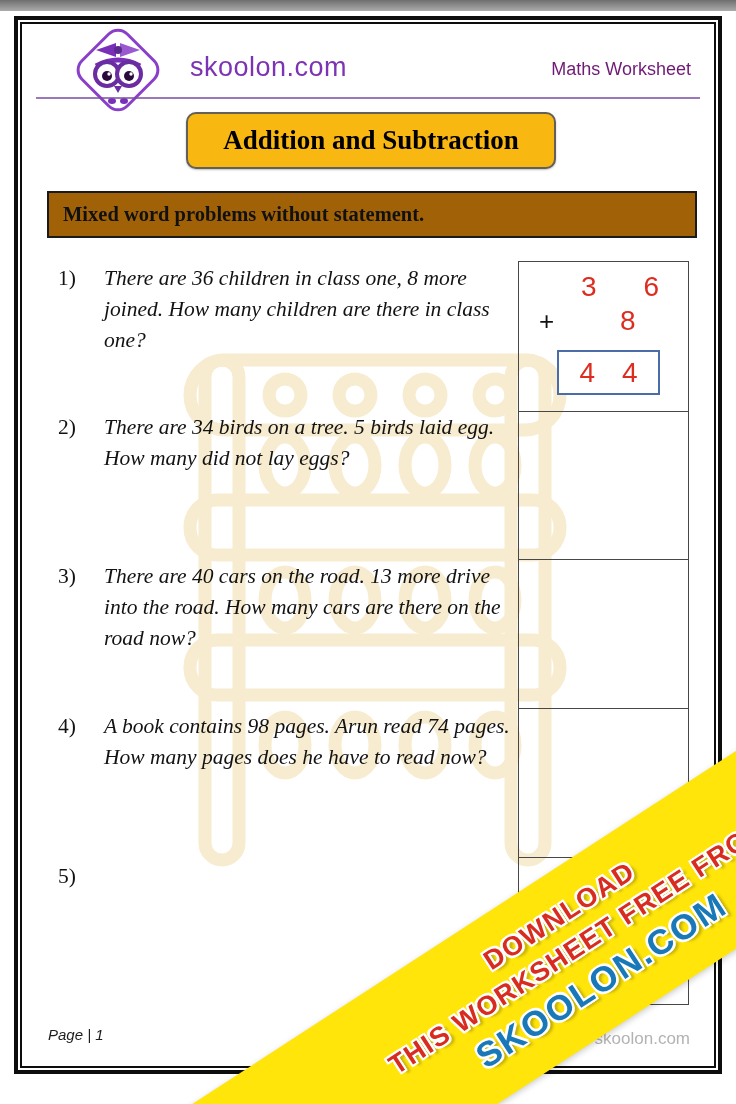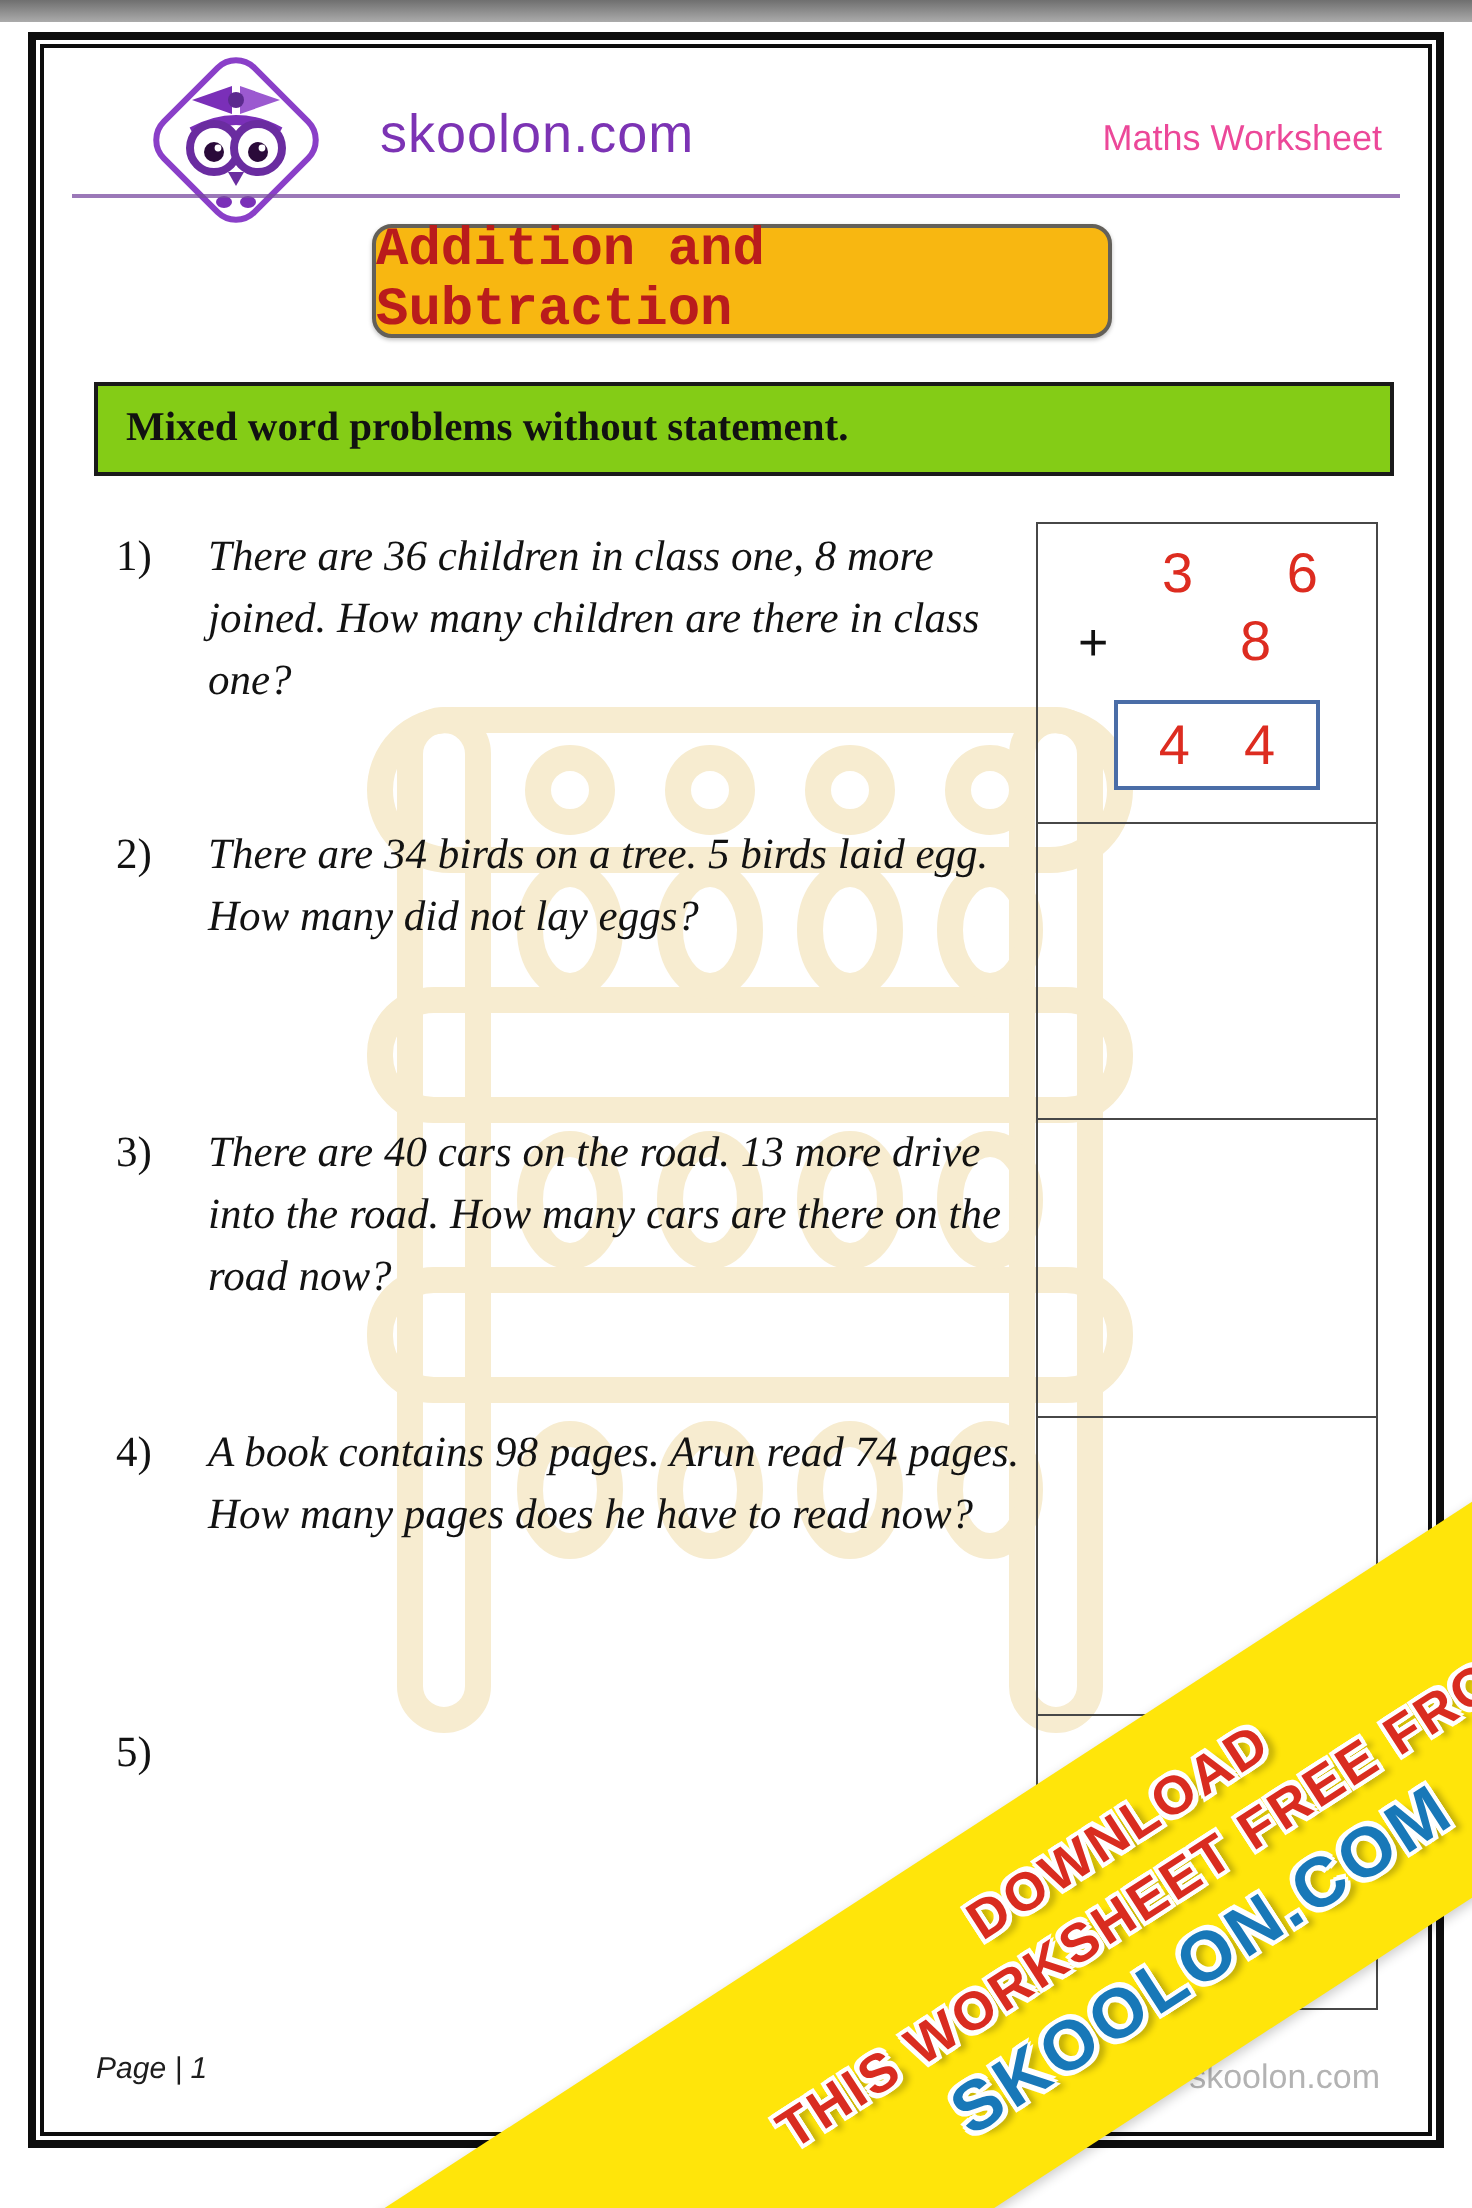--- a/index.html
+++ b/index.html
@@ -27,40 +27,40 @@
     position:absolute;left:150px;top:350px;z-index:1;
   }
   
   .logo-wrap{position:absolute;left:66px;top:24px;width:105px;height:92px;z-index:3;}
   .logo-text{
     position:absolute;left:190px;top:52px;font-size:27px;color:#7c33b4;
     letter-spacing:0.5px;z-index:3;
   }
   .header-right{
     position:absolute;left:460px;top:59px;width:231px;text-align:right;
-    font-size:18px;color:#ec4899;z-index:3;
+    font-size:18px;color:#701a75;z-index:3;
   }
   .header-divider{
     position:absolute;left:36px;top:97px;width:664px;height:0;
     border-top:2px solid #7a4ba0;opacity:.75;z-index:3;
   }
   
   .title-banner{
     position:absolute;left:186px;top:112px;width:366px;height:53px;
     background:#f8b711;border:2px solid #63605a;border-radius:10px;
     display:flex;align-items:center;justify-content:center;z-index:3;
     box-shadow:0 1px 2px rgba(0,0,0,.25);
   }
   .title-banner span{
-    font-family:Liberation Mono, monospace;font-weight:700;font-size:27px;color:#b91c1c;
+    font-family:Liberation Serif, serif;font-weight:700;font-size:27px;color:#000000;
   }
   
   .instruction-box{
     position:absolute;left:47px;top:191px;width:650px;height:47px;
-    border:2px solid #1a1a1a;background:#84cc16;display:flex;align-items:center;
+    border:2px solid #1a1a1a;background:#a16207;display:flex;align-items:center;
     z-index:3;box-sizing:border-box;
   }
   .instruction-box span{
     font-family:"Liberation Serif",serif;font-weight:700;font-size:20.5px;color:#111;
     padding-left:14px;
   }
   
   .question{
     position:absolute;left:58px;width:460px;z-index:3;
     font-family:"Liberation Serif",serif;font-size:21.5px;color:#121212;

